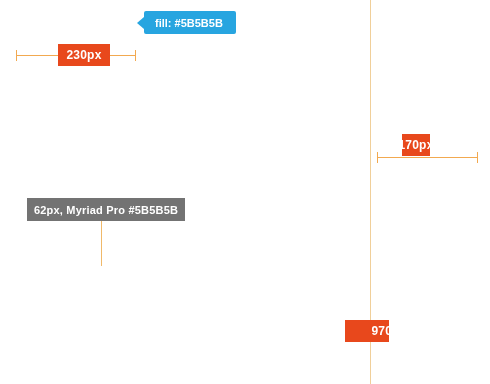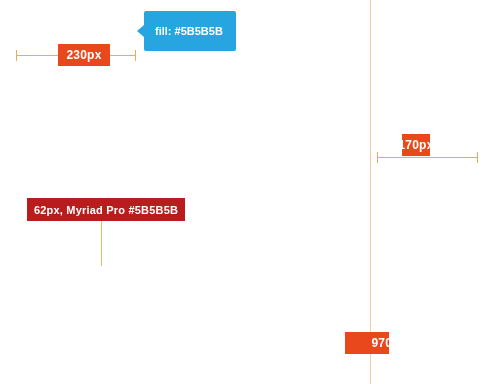--- a/index.html
+++ b/index.html
@@ -55,21 +55,21 @@
     white-space: nowrap;
     letter-spacing: 0.2px;
     box-sizing: border-box;
   }
   .chip-red {
     background: #e8481c;
     font-size: 12px;
     font-weight: bold;
   }
   .chip-orange {
-    background: #b91c1c;
+    background: #737373;
     font-size: 11px;
     font-weight: bold;
     padding: 4px 9px;
   }
 
   
   .tooltip {
     position: absolute;
     display: flex;
     align-items: center;
@@ -93,21 +93,21 @@
     border-right: 7px solid #27a5e0;
   }
 </style>
 </head>
 <body>
 
 <div id="canvas">
 
   <div class="vguide" style="left:370px; top:0px; height:384px;"></div>
 
-  <div class="tooltip" style="left:144px; top:11px; width:92px; height:40px;">
+  <div class="tooltip" style="left:144px; top:11px; width:92px; height:23px;">
     <span class="pointer"></span>
     <span>fill: #5B5B5B</span>
   </div>
 
   <div class="dimline" style="left:16px; top:55px; width:120px;"></div>
   <div class="cap" style="left:16px; top:50px;"></div>
   <div class="cap" style="left:135px; top:50px;"></div>
   <div class="chip chip-red" style="left:58px; top:44px; width:52px; height:22px;">
     <span>230px</span>
   </div>
@@ -117,17 +117,17 @@
   <div class="cap" style="left:477px; top:152px;"></div>
   <div class="chip chip-red" style="left:402px; top:134px; width:28px; height:22px;text-align:right;">
     <span>170px</span>
   </div>
 
   <div class="chip chip-orange" style="left:27px; top:198px; width:158px; height:23px;">
     <span>62px, Myriad Pro #5B5B5B</span>
   </div>
   <div class="vstub" style="left:101px; top:221px; height:45px;"></div>
 
-  <div class="chip chip-red" style="left:345px; top:332px; width:32px; height:22px;padding-left:44px;">
+  <div class="chip chip-red" style="left:345px; top:320px; width:32px; height:22px;padding-left:44px;">
     <span>970px</span>
   </div>
 
 </div>
 
 </body></html>

